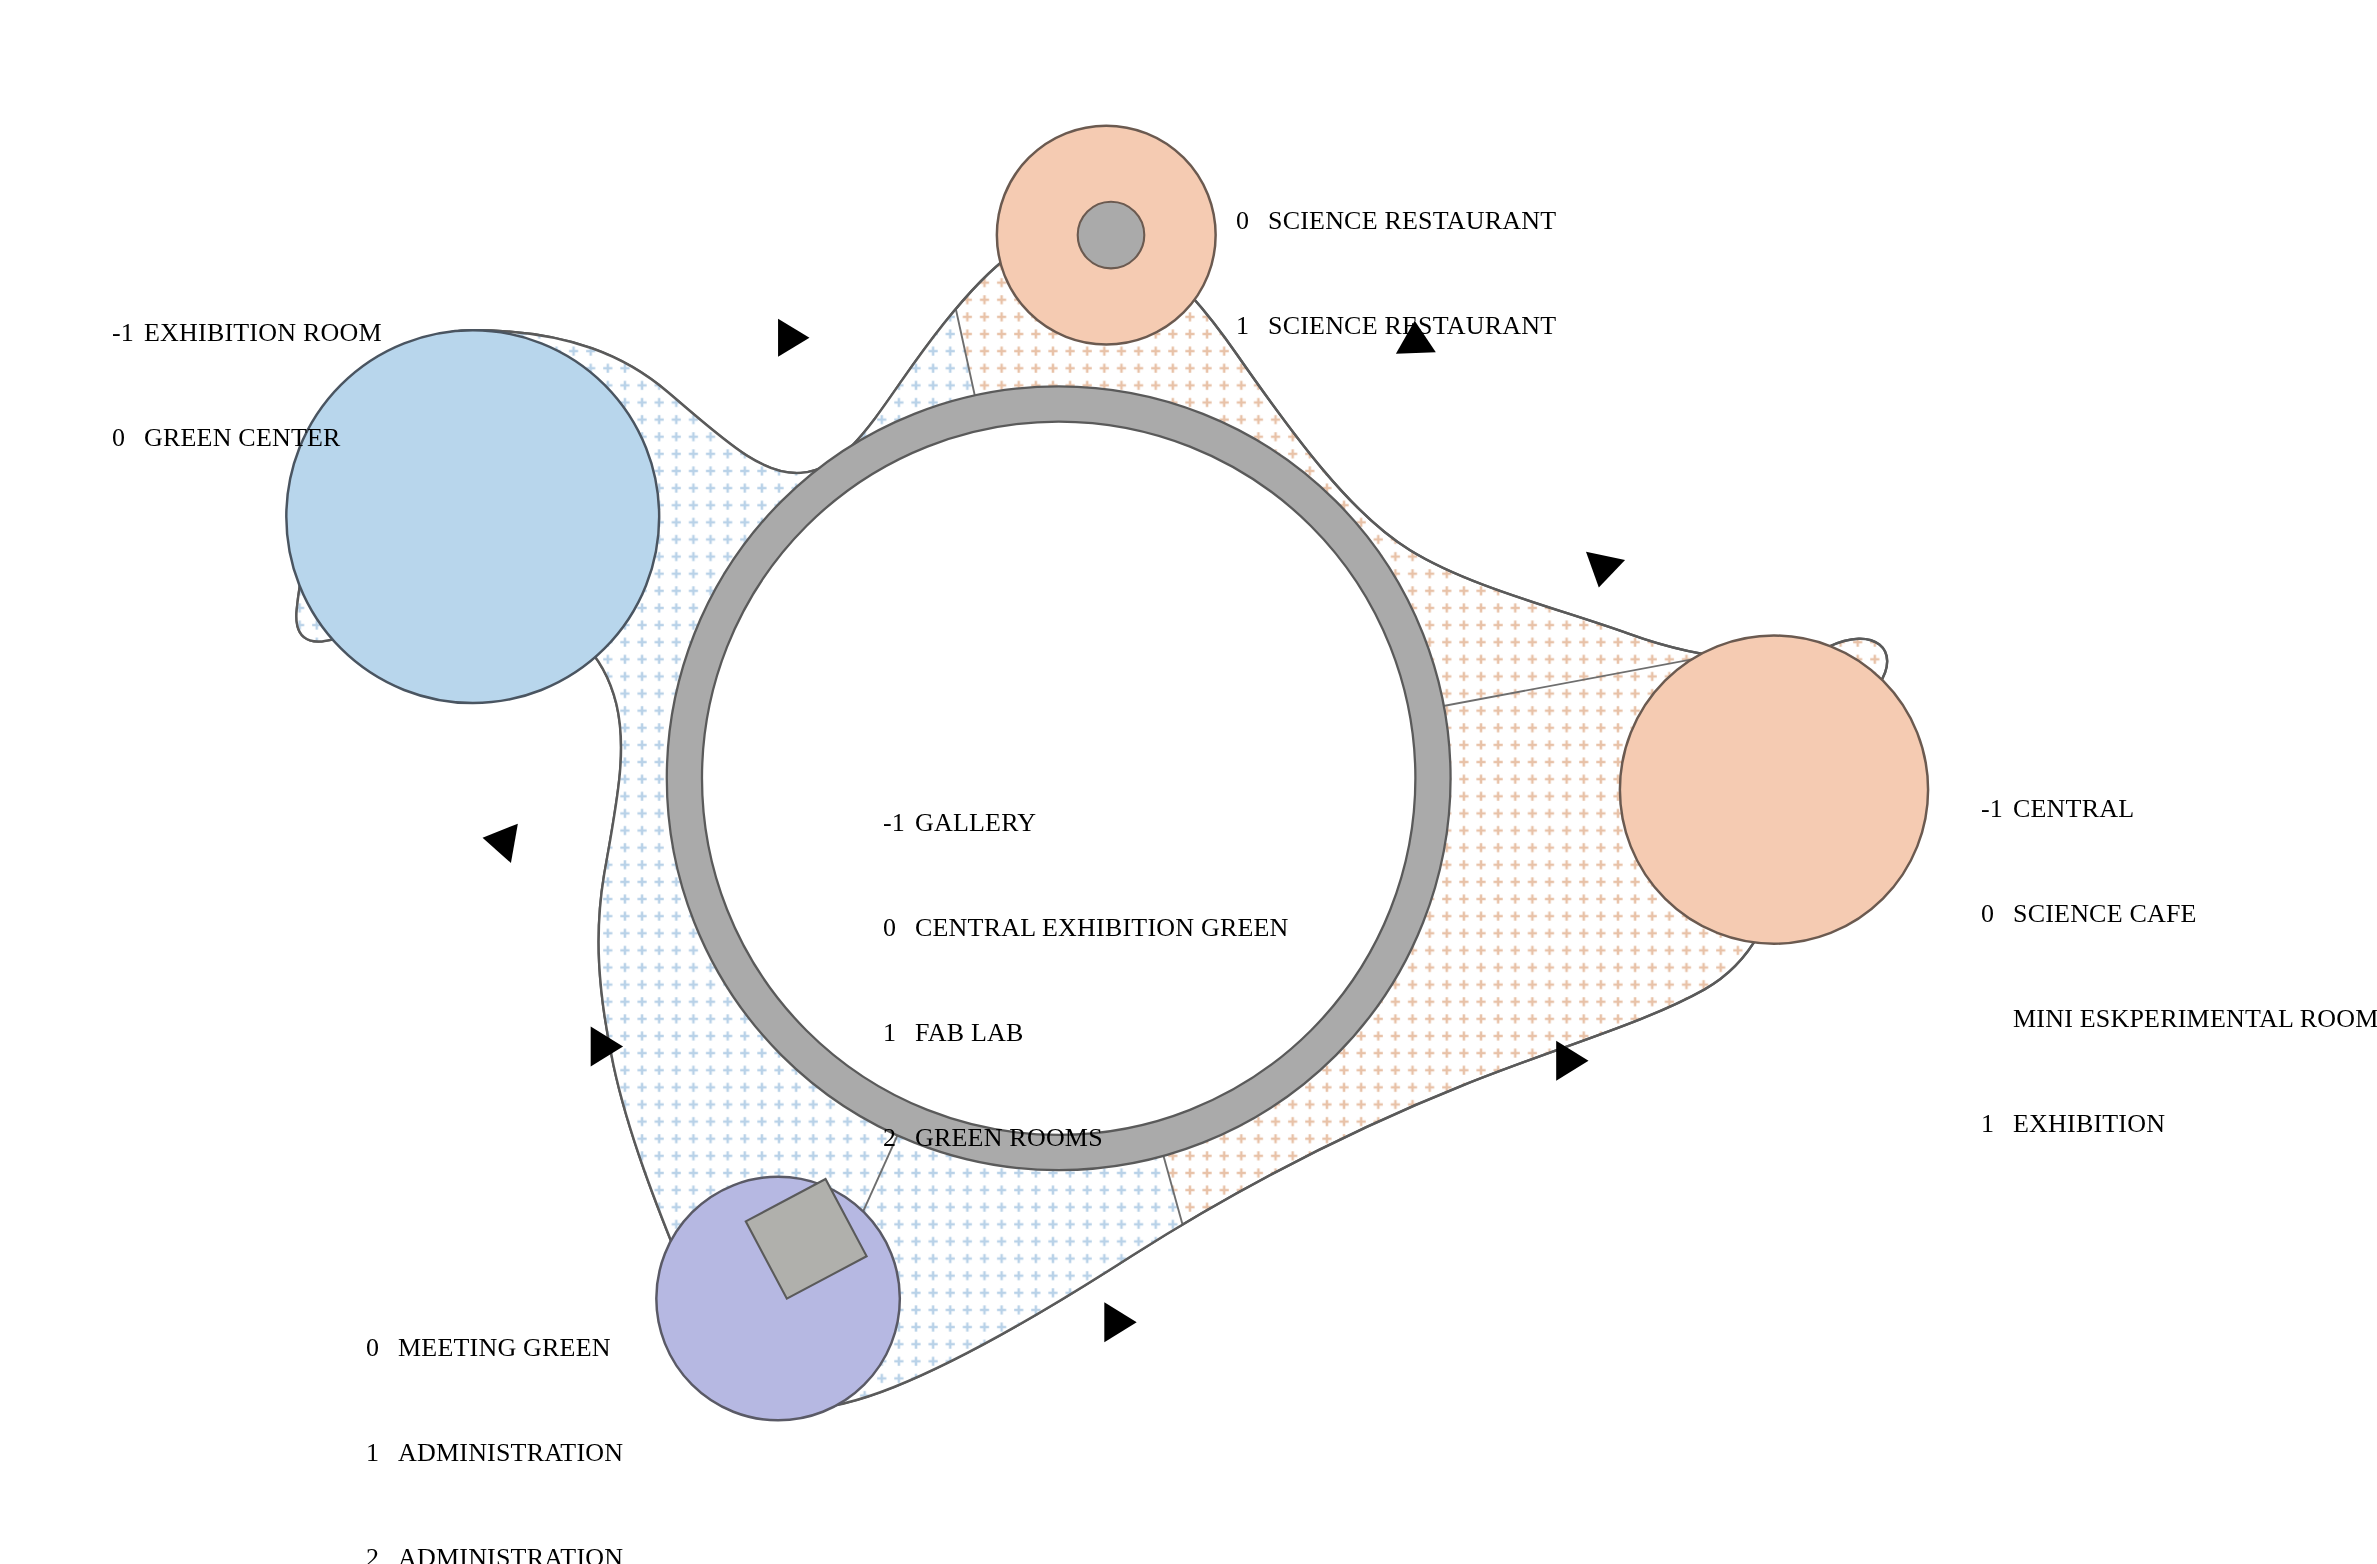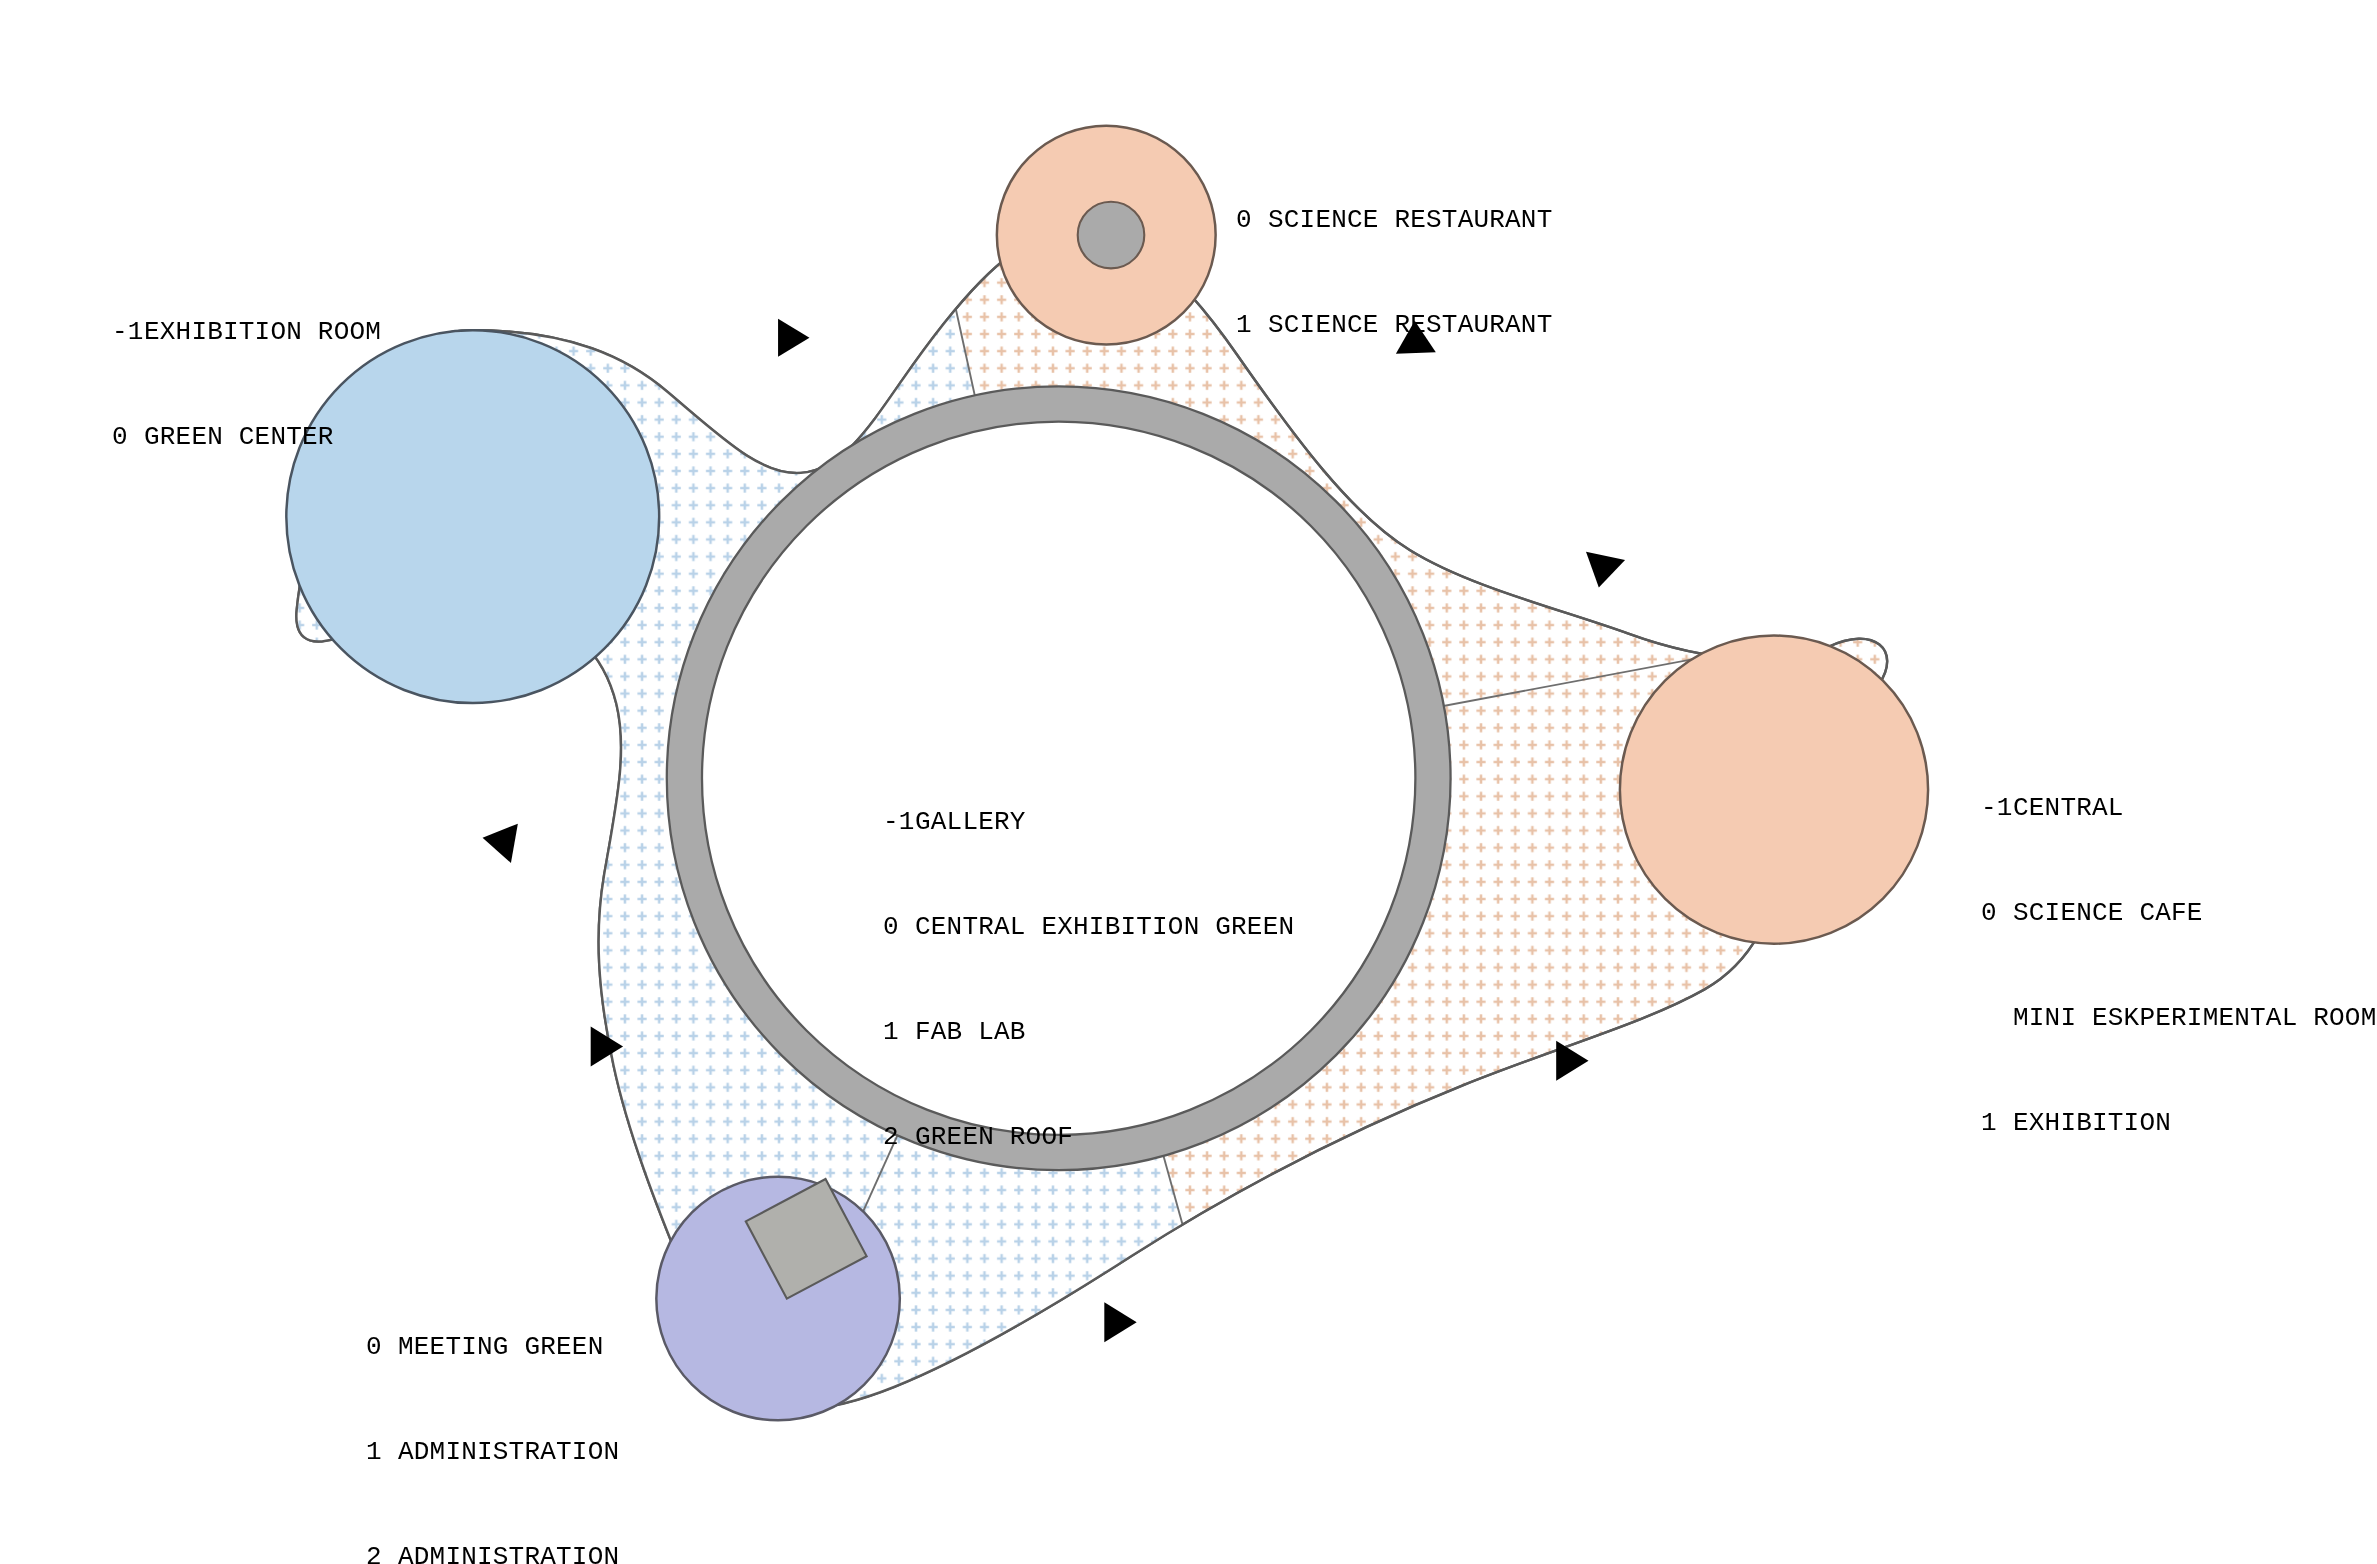--- a/index.html
+++ b/index.html
@@ -22,21 +22,21 @@
   }
   #diagram {
     position: absolute;
     left: 0;
     top: 0;
     width: 2378px;
     height: 1565px;
   }
   .anno {
     position: absolute;
-    font-family: Liberation Mono, monospace;
+    font-family: Liberation Serif, serif;
     font-size: 26px;
     line-height: 35px;
     color: #000000;
     white-space: pre;
     letter-spacing: 0.2px;
   }
   .anno .row {
     display: block;
     white-space: pre;
   }
@@ -248,17 +248,17 @@
   <div class="anno" id="label-meeting">
     <span class="row"><span class="lvl">0</span><span class="txt">MEETING GREEN</span></span>
     <span class="row"><span class="lvl">1</span><span class="txt">ADMINISTRATION</span></span>
     <span class="row"><span class="lvl">2</span><span class="txt">ADMINISTRATION</span></span>
   </div>
 
   <div class="anno" id="label-central">
     <span class="row"><span class="lvl">-1</span><span class="txt">GALLERY</span></span>
     <span class="row"><span class="lvl">0</span><span class="txt">CENTRAL EXHIBITION GREEN</span></span>
     <span class="row"><span class="lvl">1</span><span class="txt">FAB LAB</span></span>
-    <span class="row"><span class="lvl">2</span><span class="txt">GREEN ROOF</span></span>
+    <span class="row"><span class="lvl">2</span><span class="txt">GREEN ROOMS</span></span>
   </div>
 
 </div>
 
 
 </body></html>

